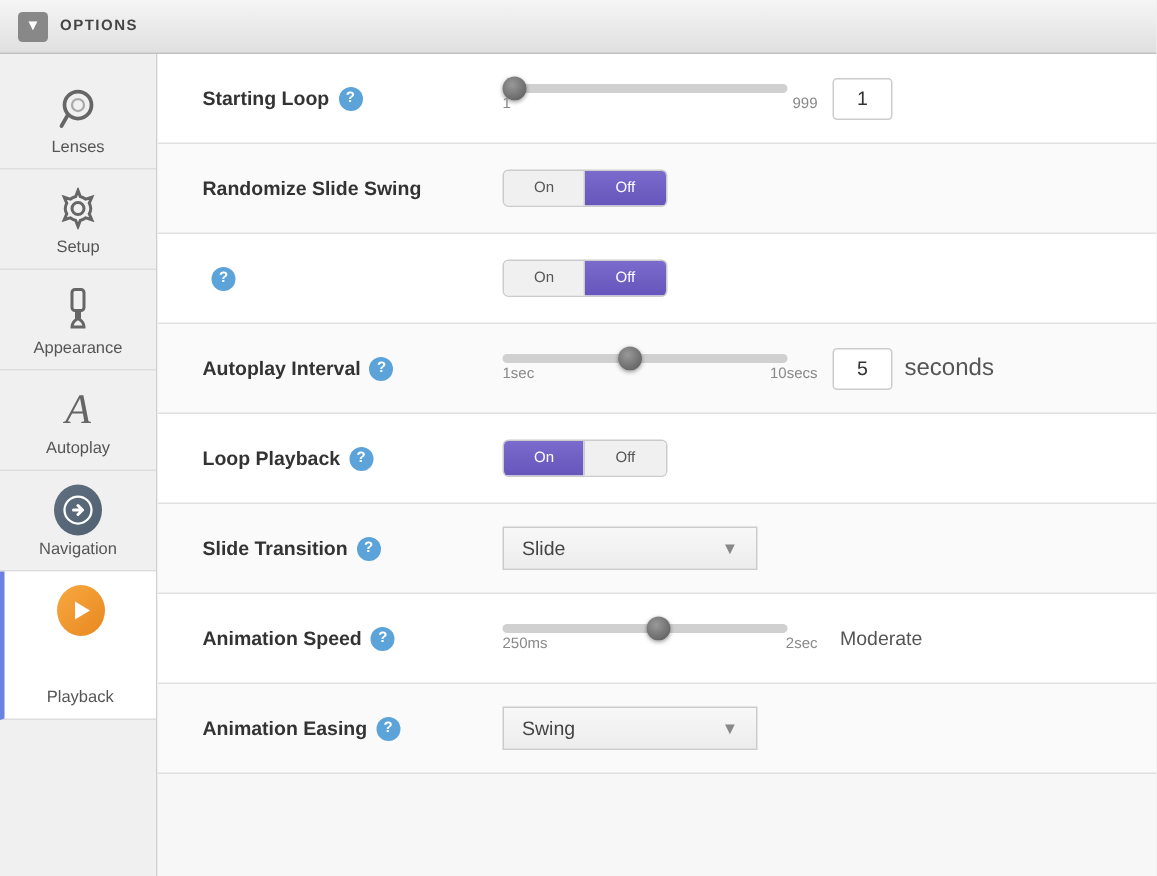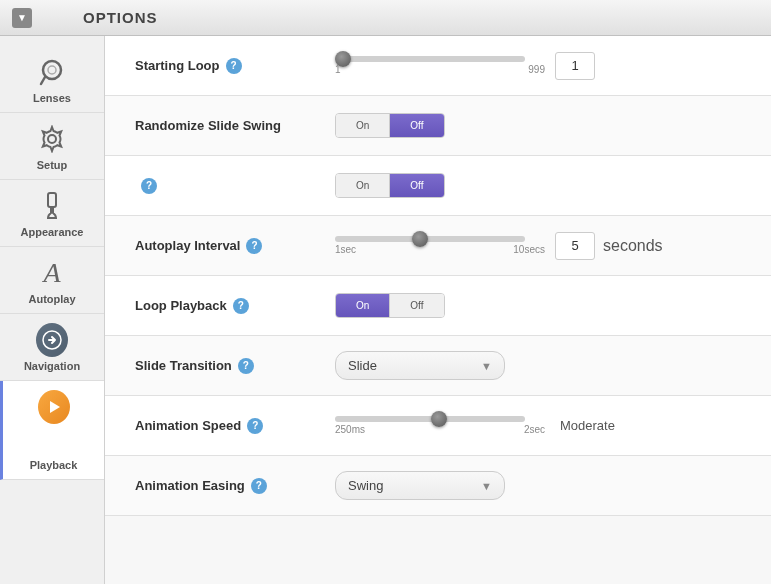--- a/index.html
+++ b/index.html
@@ -27,25 +27,24 @@
       background: #888;
       border-radius: 3px;
       display: flex;
       align-items: center;
       justify-content: center;
       margin-right: 8px;
       color: white;
       font-size: 10px;
     }
     .header-title {
-      font-size: 15px;
+      font-size: 10px;
       font-weight: bold;
       color: #444;
       letter-spacing: 1px;
-      margin-left: 43px;
     }
 
     
     .main-layout {
       display: flex;
       height: calc(584px - 36px);
     }
 
     
     .sidebar {
@@ -74,21 +73,20 @@
       margin-bottom: 4px;
       display: flex;
       align-items: center;
       justify-content: center;
       width: 32px;
       height: 32px;
     }
     .sidebar-label {
       font-size: 11px;
       color: #555;
-      font-weight: bold;
     }
 
     
     .sidebar-item.playback-active {
       background: #fff;
       border-left: 3px solid #6a82e0;
       gap: 32px;
     }
     .playback-icon-circle {
       width: 34px;
@@ -229,21 +227,21 @@
       font-size: 13px;
     }
 
     
     .dropdown-select {
       display: flex;
       align-items: center;
       justify-content: space-between;
       padding: 6px 12px;
       border: 1px solid #ccc;
-      border-radius: 12px;
+      border-radius: 0;
       background: linear-gradient(to bottom, #f8f8f8, #ececec);
       min-width: 170px;
       cursor: pointer;
       font-size: 13px;
       color: #444;
     }
     .dropdown-arrow {
       color: #888;
       font-size: 11px;
       margin-left: 10px;

